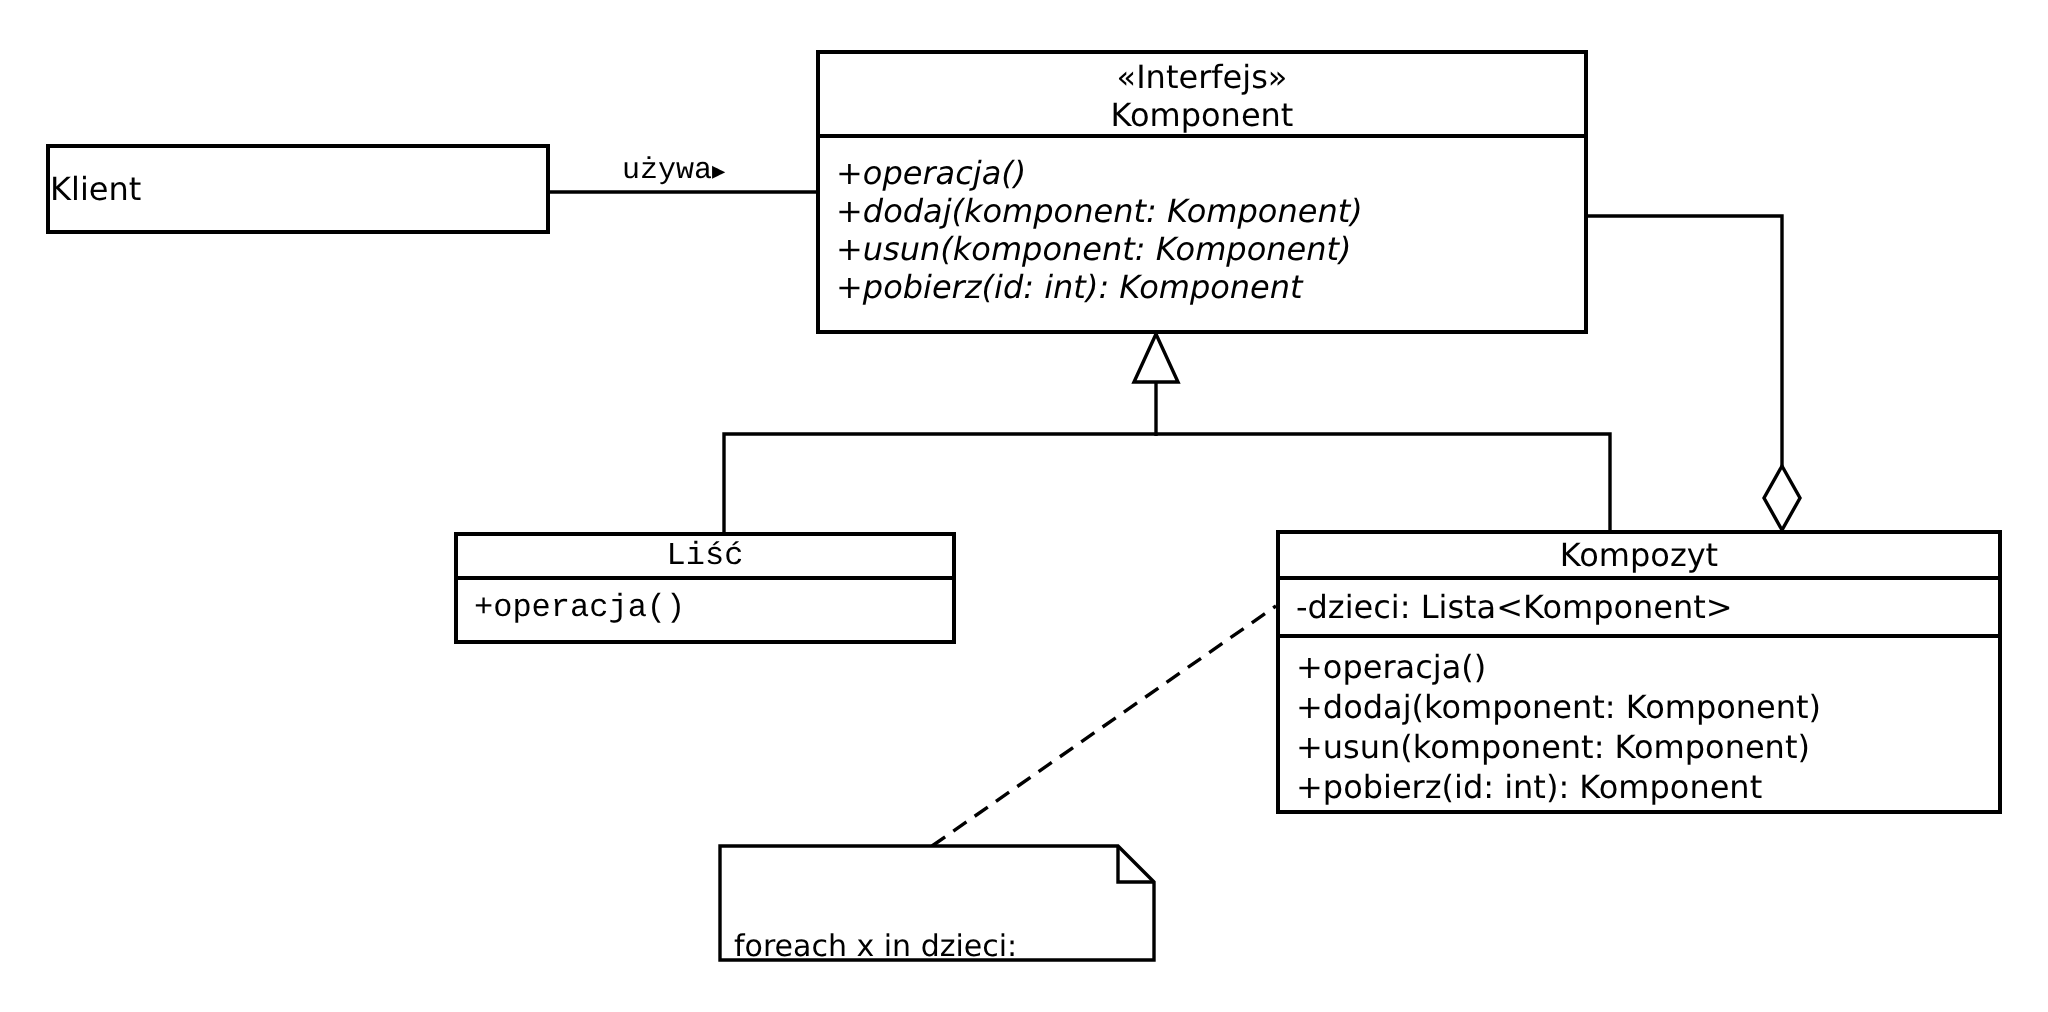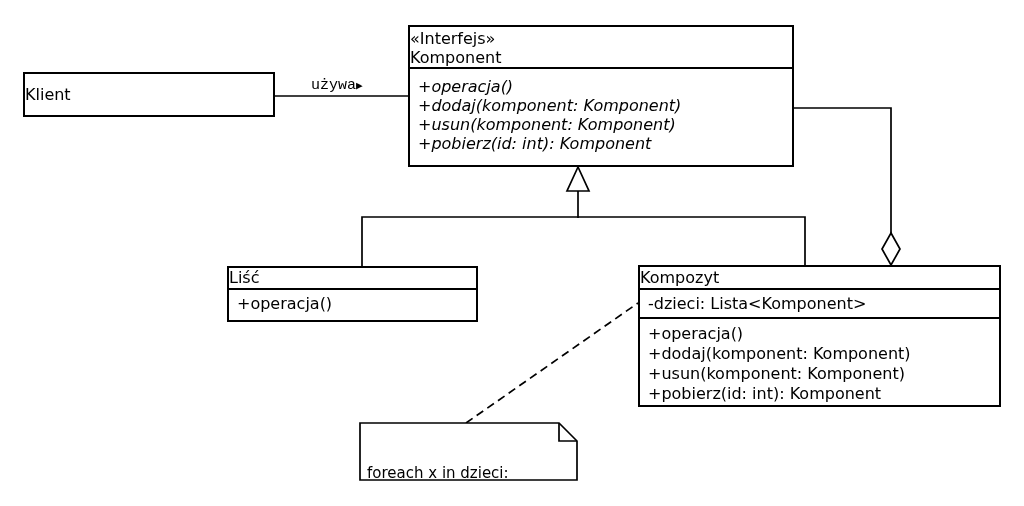--- a/index.html
+++ b/index.html
@@ -17,33 +17,33 @@
   svg.connectors .fill-white { fill: #ffffff; stroke: #000; stroke-width: 1.7; }
   svg.connectors .dashed { stroke-dasharray: 8 5; }
 
   .uml-box {
     position: absolute;
     box-sizing: border-box;
     background: #ffffff;
     border: 2px solid #000;
     font-size: 16px;
   }
-  .uml-header { border-bottom: 2px solid #000; }
+  .uml-header { border-bottom: 2px solid #000; text-align: center; }
   .uml-attrs  { border-bottom: 2px solid #000; padding: 4px 8px; line-height: 19px; }
   .uml-methods { padding: 8px 8px 0 8px; }
   .uml-methods > div { line-height: 19px; white-space: nowrap; }
 
   .klient { left: 23px; top: 72px; width: 252px; height: 45px;
             display: flex; align-items: center; justify-content: flex-start; }
 
   .komponent { left: 408px; top: 25px; width: 386px; height: 142px; }
   .komponent .uml-header { line-height: 19px; padding: 2px 0 0 0; }
   .komponent .uml-methods { font-style: italic; }
 
-  .lisc { left: 227px; top: 266px; width: 251px; height: 56px; }
+  .lisc { left: 227px; top: 266px; width: 251px; height: 56px; font-family: Liberation Mono, monospace; }
   .lisc .uml-header { line-height: 20px; }
   .lisc .uml-methods { padding: 4px 8px 0 8px; }
   .lisc .uml-methods > div { line-height: 20px; }
 
   .kompozyt { left: 638px; top: 265px; width: 363px; height: 142px; }
   .kompozyt .uml-header { line-height: 21px; }
   .kompozyt .uml-methods { padding: 5px 8px 0 8px; }
   .kompozyt .uml-methods > div { line-height: 20px; }
 
   .assoc-label {

